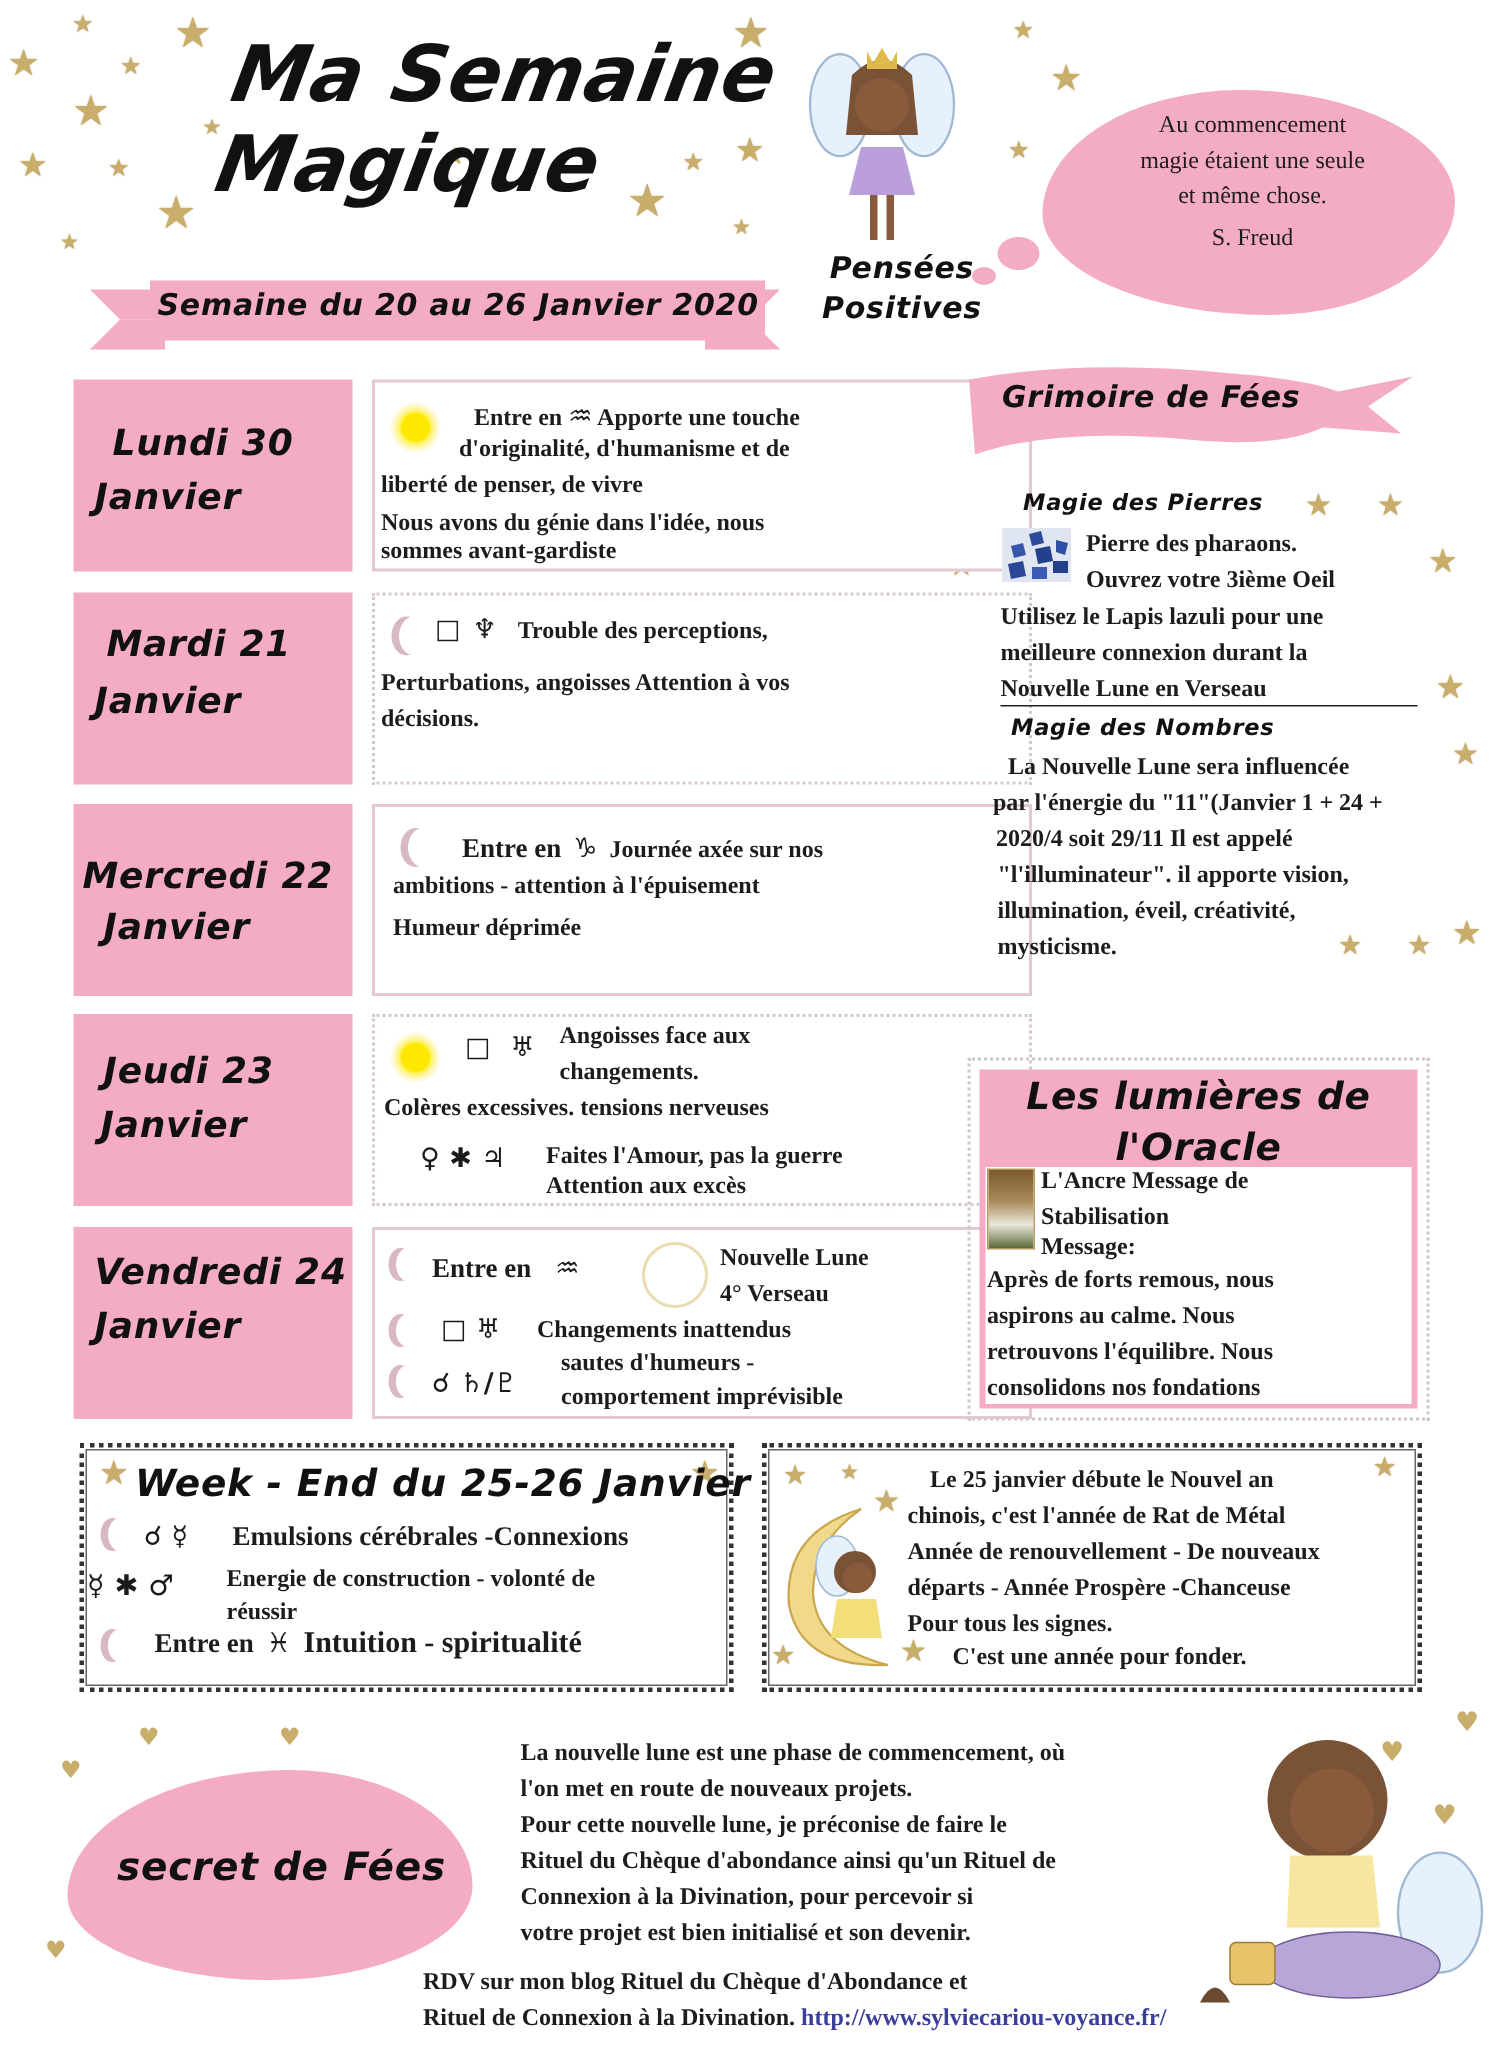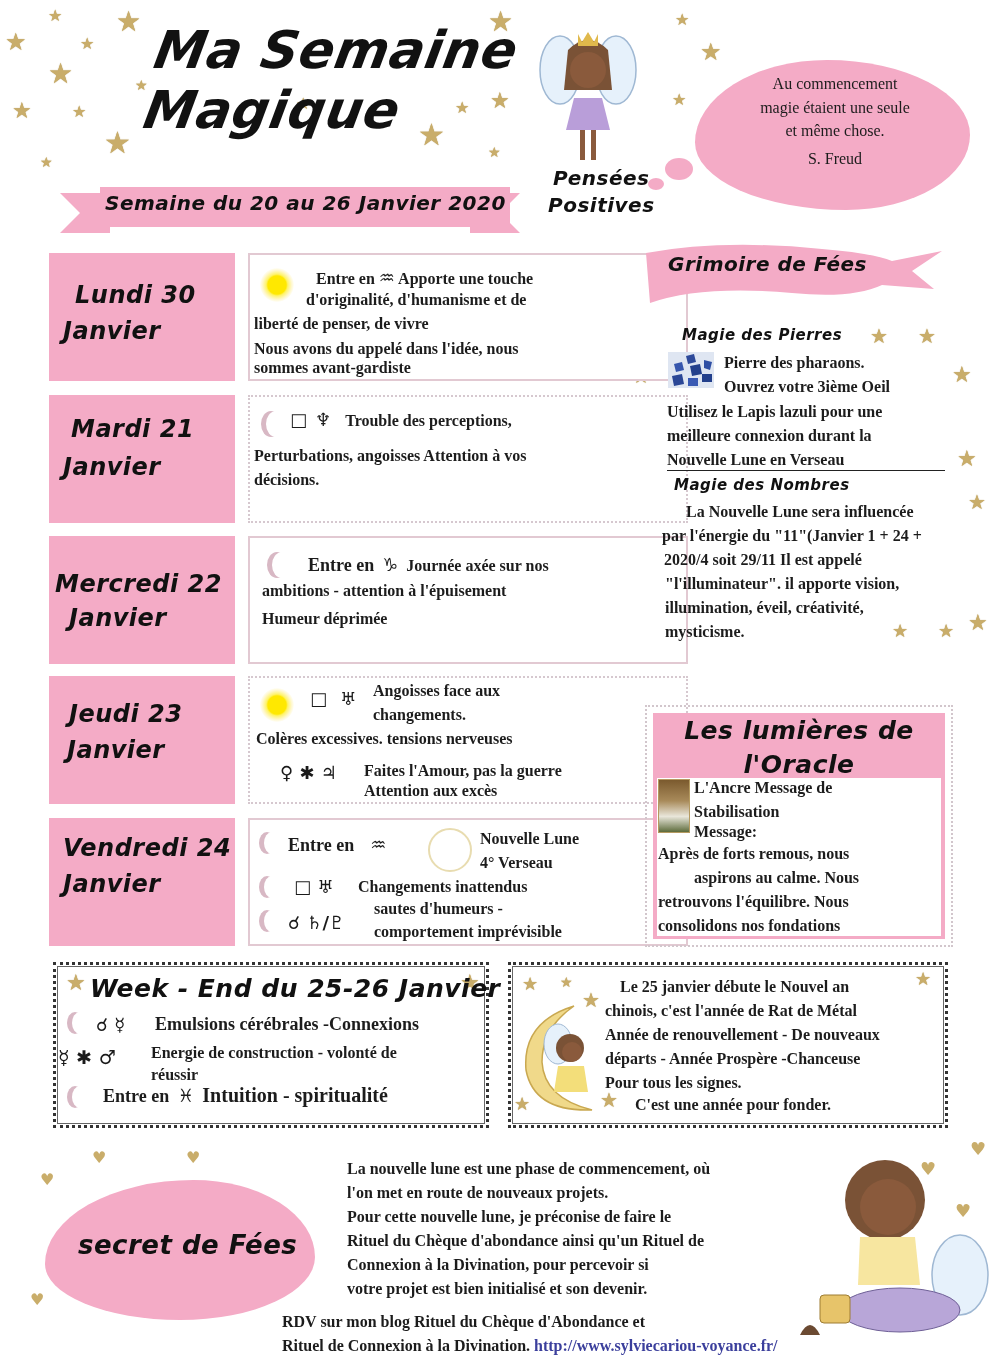--- a/index.html
+++ b/index.html
@@ -162,21 +162,21 @@
 </div>
 <div class="abs day-box" style="top:253px;height:128px;">
   <div class="sun" style="left:10px;top:13px;"></div>
   <div class="dtext serif" style="left:66px;top:12px;">
     <span>Entre en</span>
     <span class="sym">♒</span>
     <span>Apporte une touche</span>
   </div>
   <div class="dtext serif" style="left:56px;top:34px;">d'originalité, d'humanisme et de</div>
   <div class="dtext serif" style="left:4px;top:58px;">liberté de penser, de vivre</div>
-  <div class="dtext serif" style="left:4px;top:84px;line-height:19px;">Nous avons du appelé dans l'idée, nous</div>
+  <div class="dtext serif" style="left:4px;top:84px;line-height:19px;">Nous avons du génie dans l'idée, nous</div>
   <div class="dtext serif" style="left:4px;top:103px;line-height:19px;">sommes avant-gardiste</div>
 </div>
 
 <div class="abs day-label script" style="top:395px;">
   <span style="left:22px;top:16px;">Mardi  21</span>
   <span style="left:14px;top:54px;">Janvier</span>
 </div>
 <div class="abs day-box dotted" style="top:395px;height:128px;">
   <div class="moon" style="left:16px;top:14px;"></div>
   <div class="dtext serif" style="left:40px;top:12px;">
@@ -261,40 +261,40 @@
   </svg>
 </div>
 <div class="abs serif gr-text" style="left:724px;top:351px;">Pierre des pharaons.</div>
 <div class="abs serif gr-text" style="left:724px;top:375px;">Ouvrez votre 3ième Oeil</div>
 <div class="abs serif gr-text" style="left:667px;top:400px;">Utilisez le Lapis lazuli pour une</div>
 <div class="abs serif gr-text" style="left:667px;top:424px;">meilleure connexion durant la</div>
 <div class="abs serif gr-text" style="left:667px;top:448px;">Nouvelle Lune en Verseau</div>
 <div class="abs" style="left:667px;top:470px;width:278px;height:1px;background:#222;"></div>
 
 <div class="abs script gr-sub" style="left:674px;top:476px;">Magie des Nombres</div>
-<div class="abs serif gr-text" style="left:672px;top:500px;margin-left:14px;">La Nouvelle Lune sera influencée</div>
+<div class="abs serif gr-text" style="left:672px;top:500px;">La Nouvelle Lune sera influencée</div>
 <div class="abs serif gr-text" style="left:662px;top:524px;">par l'énergie du "11"(Janvier 1 + 24 +</div>
 <div class="abs serif gr-text" style="left:664px;top:548px;">2020/4 soit 29/11   Il est appelé</div>
 <div class="abs serif gr-text" style="left:665px;top:572px;">"l'illuminateur". il apporte vision,</div>
 <div class="abs serif gr-text" style="left:665px;top:596px;">illumination, éveil, créativité,</div>
 <div class="abs serif gr-text" style="left:665px;top:620px;">mysticisme.</div>
 
 <div class="abs oracle-frame"></div>
 <div class="abs oracle-head"></div>
 <div class="abs oracle-title script">
   <div>Les lumières de</div>
   <div>l'Oracle</div>
 </div>
 <div class="abs oracle-body"></div>
 <div class="abs card"></div>
 <div class="abs serif gr-text" style="left:694px;top:776px;">L'Ancre Message de</div>
 <div class="abs serif gr-text" style="left:694px;top:800px;">Stabilisation</div>
 <div class="abs serif gr-text" style="left:694px;top:822px;line-height:20px;">Message:</div>
 <div class="abs serif gr-text" style="left:658px;top:842px;">Après de forts remous, nous</div>
-<div class="abs serif gr-text" style="left:658px;top:866px;margin-left:36px;">aspirons au calme. Nous</div>
+<div class="abs serif gr-text" style="left:658px;top:866px;">aspirons au calme. Nous</div>
 <div class="abs serif gr-text" style="left:658px;top:890px;">retrouvons l'équilibre. Nous</div>
 <div class="abs serif gr-text" style="left:658px;top:914px;">consolidons nos fondations</div>
 
 <div class="abs we-box"></div>
 <div class="abs we-inner"></div>
 <div class="abs script" style="left:90px;top:974px;font-size:25px;">Week - End du 25-26 Janvier</div>
 <div class="moon abs" style="left:72px;top:1012px;width:16px;height:22px;"></div>
 <div class="abs sym" style="left:96px;top:1014px;">☌ ☿</div>
 <div class="abs serif" style="left:155px;top:1014px;font-size:18px;">Emulsions cérébrales -Connexions</div>
 <div class="abs sym" style="left:58px;top:1046px;font-size:19px;">☿ ✱ ♂</div>

